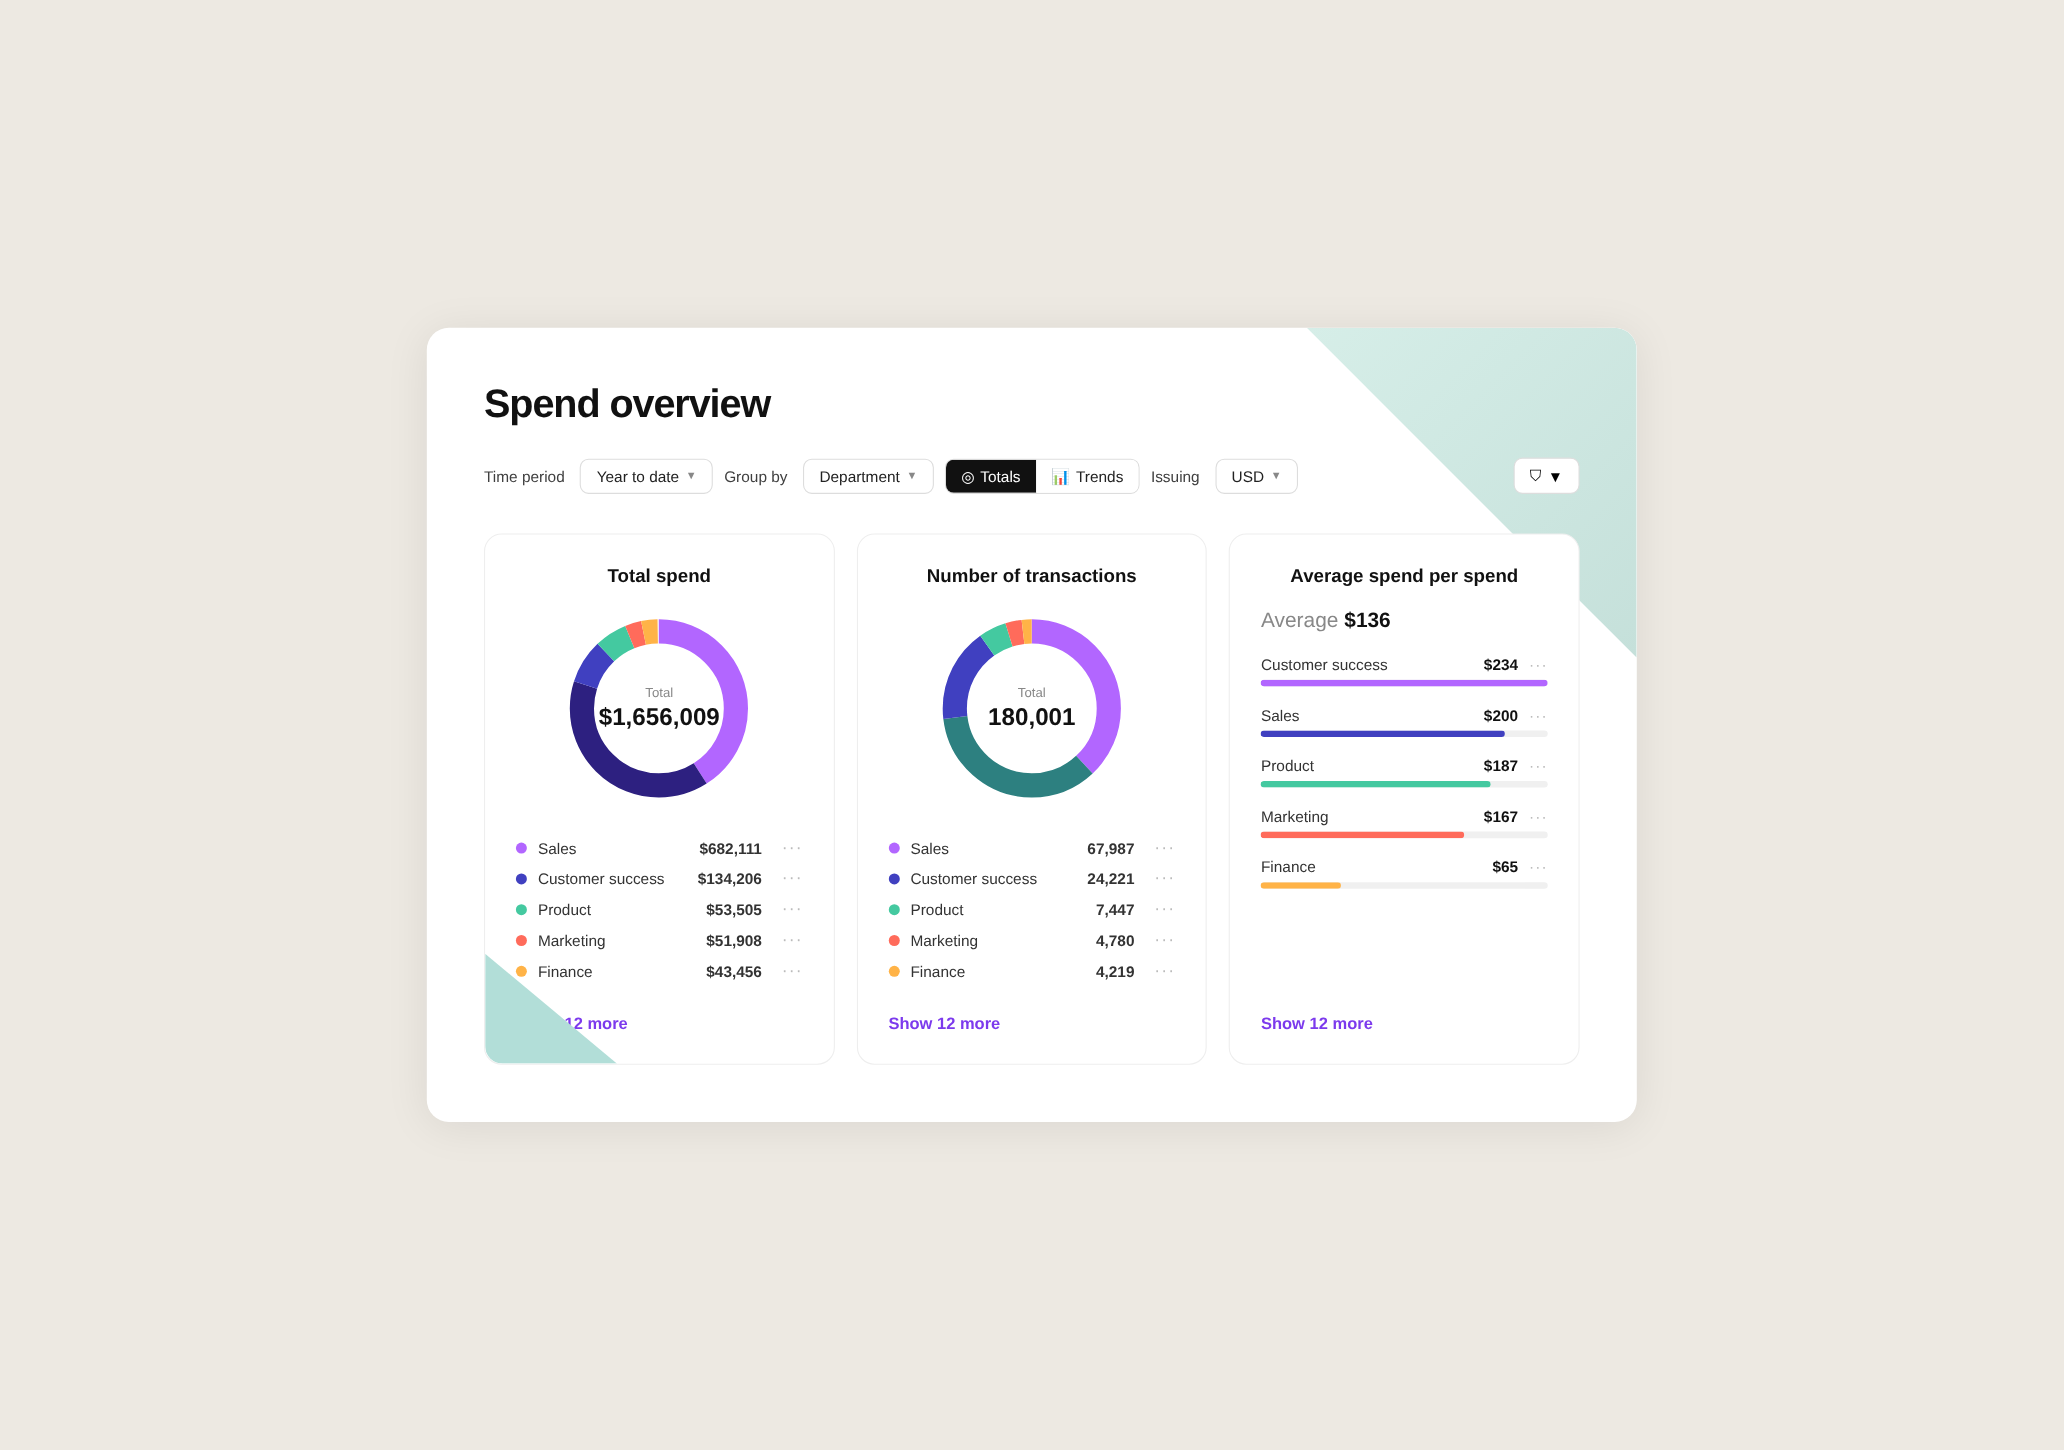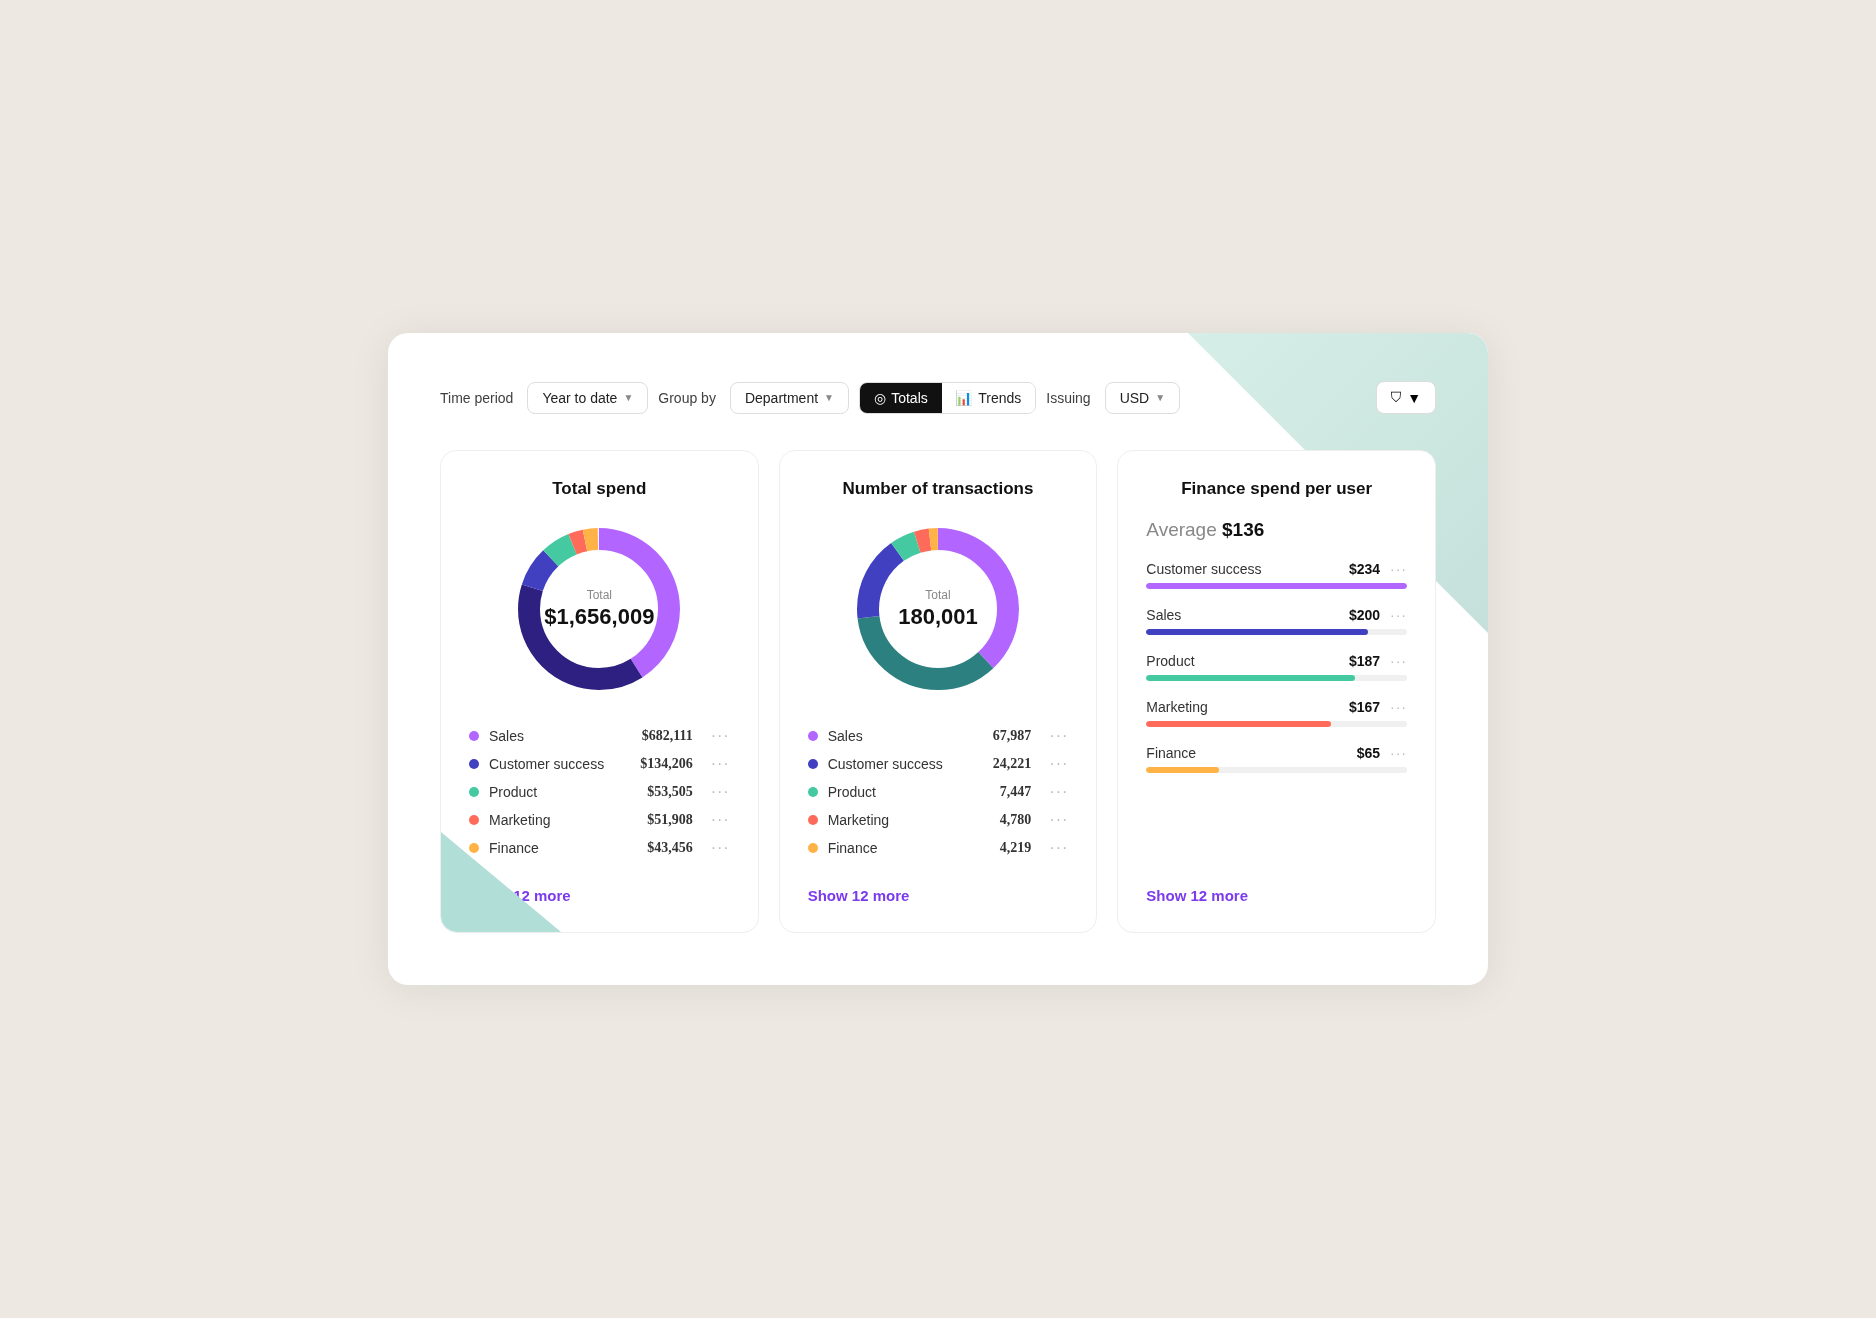--- a/index.html
+++ b/index.html
@@ -178,21 +178,21 @@
       margin-bottom: 10px;
       font-size: 14px;
       color: #333;
     }
     .legend-dot {
       width: 10px; height: 10px;
       border-radius: 50%;
       flex-shrink: 0;
     }
     .legend-name { flex: 1; }
-    .legend-value { font-weight: 600; margin-right: 8px; font-family: Liberation Serif, serif; }
+    .legend-value { font-weight: 600; margin-right: 8px; }
     .legend-dots { color: #bbb; font-size: 16px; cursor: pointer; letter-spacing: 1px; }
 
     .show-more {
       margin-top: auto;
       padding-top: 20px;
       color: #7c3aed;
       font-size: 15px;
       font-weight: 600;
       cursor: pointer;
       background: none;
@@ -225,20 +225,21 @@
     .bar-fill {
       height: 100%;
       border-radius: 4px;
     }
   </style>
 </head>
 <body>
 
 <div class="main-card">
 
+  <h1 class="page-title">Spend overview</h1>
 
   <div class="toolbar">
     <span class="toolbar-label">Time period</span>
     <button class="toolbar-btn">
       <span>Year to date</span>
       <span class="chevron">▼</span>
     </button>
     <span class="toolbar-label">Group by</span>
     <button class="toolbar-btn">
       <span>Department</span>
@@ -380,21 +381,21 @@
     <span class="legend-dot" style="background:#ffb347"></span>
     <span class="legend-name">Finance</span>
     <span class="legend-value">4,219</span>
     <span class="legend-dots">···</span>
   </div>
         </div>
       <button class="show-more">Show 12 more</button>
     </div>
 
     <div class="card">
-      <div class="card-title">Finance spend per user</div>
+      <div class="card-title">Average spend per spend</div>
       <div class="avg-label">
         <span>Average</span>&nbsp;<span class="avg-value">$136</span>
       </div>
       <div id="avg-bars">
           <div class="bar-row">
     <div class="bar-row-header">
       <span class="bar-row-name">Customer success</span>
       <div>
         <span class="bar-row-val">$234</span>
         <span class="bar-row-dots">···</span>

